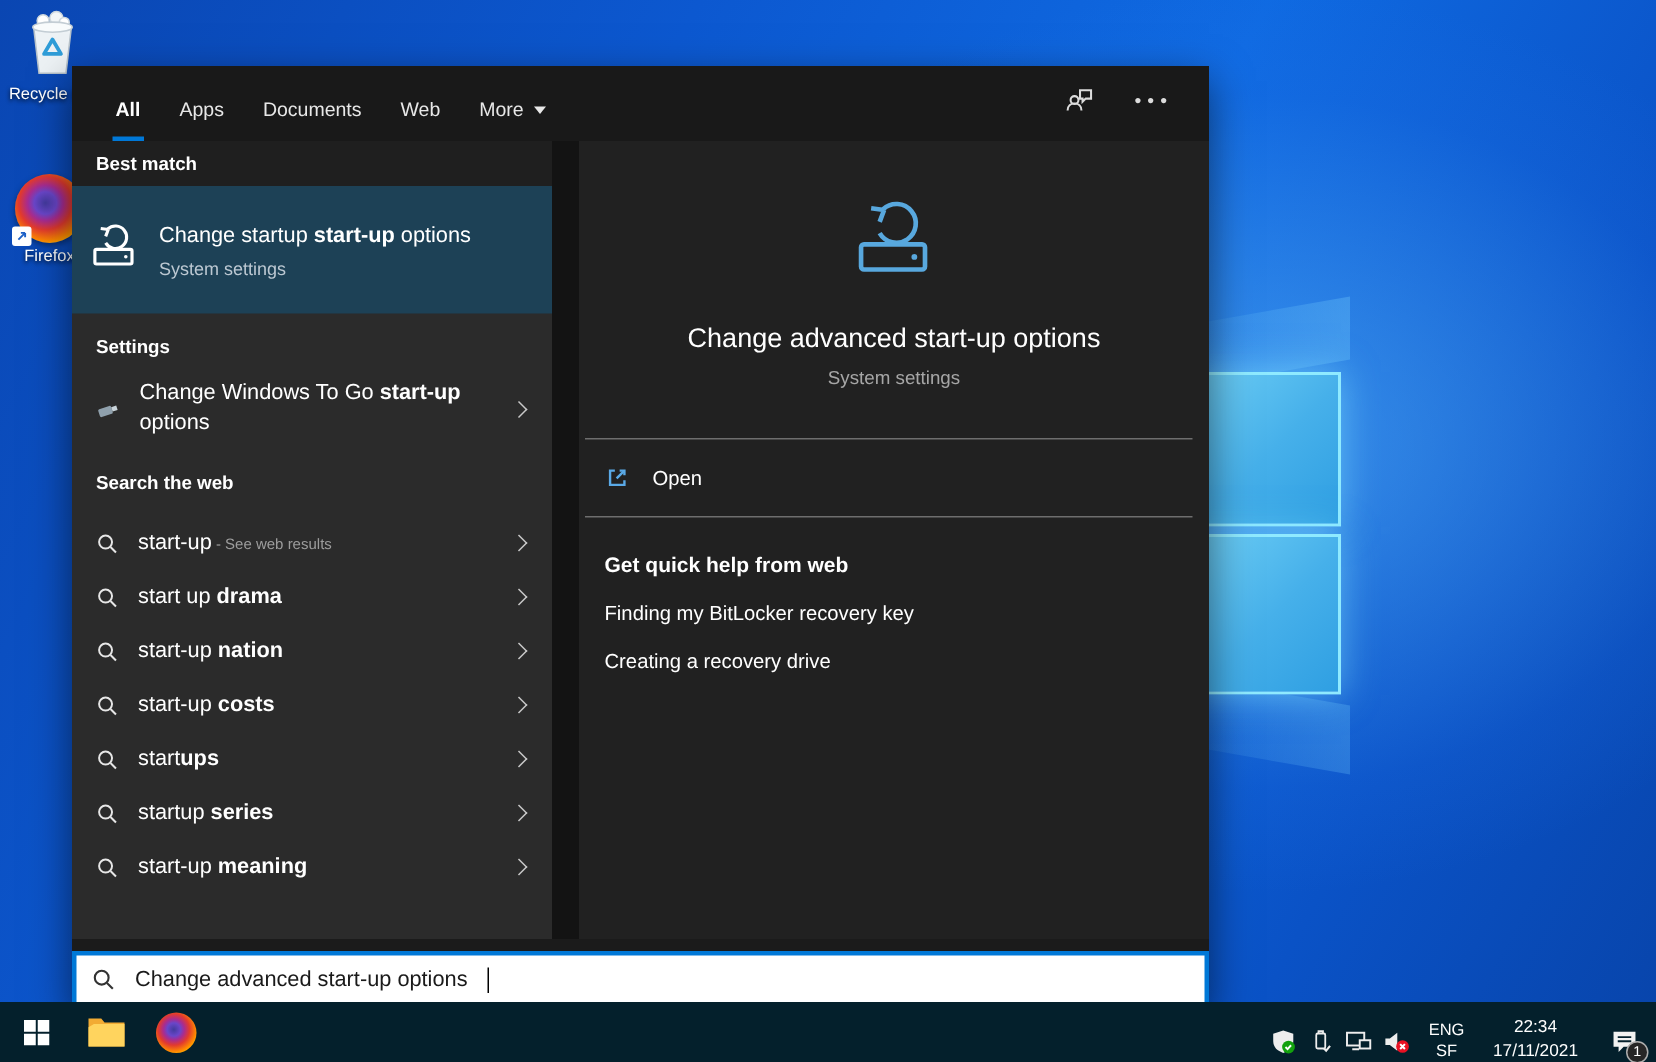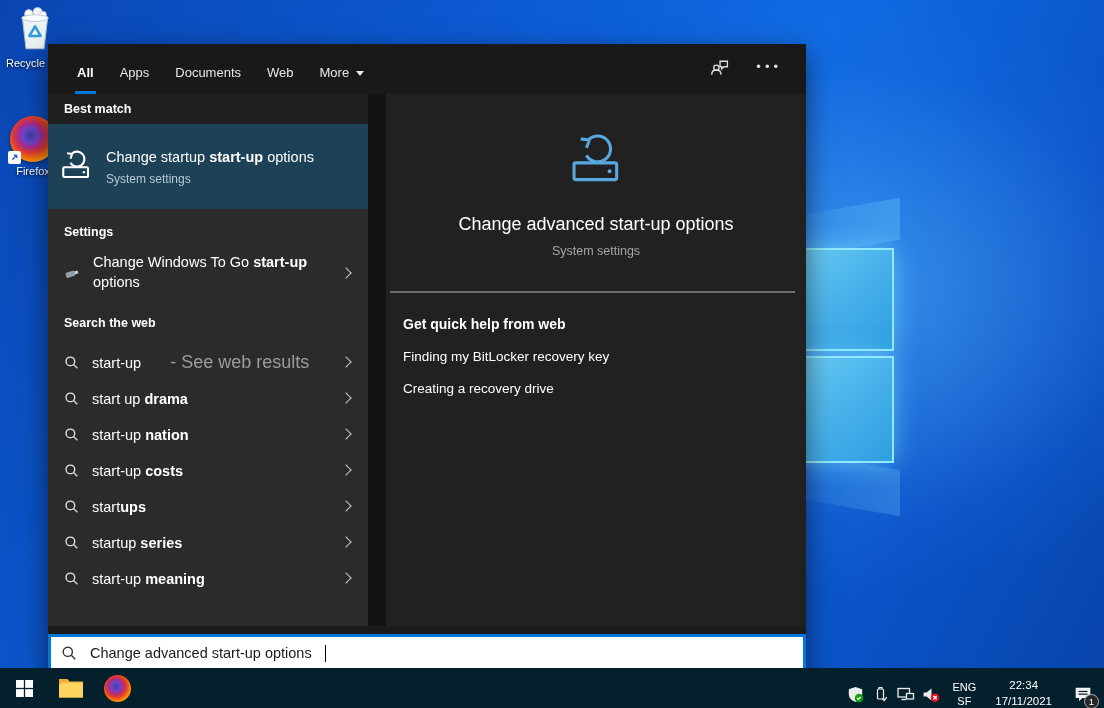--- a/index.html
+++ b/index.html
@@ -62,21 +62,21 @@
   .bm-icon { color:#fff; flex:0 0 auto; }
   .bm-text { width:218px; }
   .bm-title { font-size:14.5px; line-height:1.4; color:#fff; }
   .bm-sub { font-size:12px; color:#bcc8d2; margin-top:4px; }
   .bold { font-weight:bold; }
   .label-pad { padding:13px 16px 5px; }
   .row-item { display:flex; align-items:center; min-height:36px; padding:0 18px 0 16px; gap:13px;
     font-size:14.5px; color:#fff; cursor:pointer; }
   .settings-item { min-height:56px; }
   .settings-item .two-line { width:222px; line-height:1.35; }
-  .meta { color:#9c9c9c; font-size:18px;margin-left:24px; }
+  .meta { color:#9c9c9c; font-size:10px; }
   .chev { width:8px; height:8px; border-top:1.7px solid #c9c9c9; border-right:1.7px solid #c9c9c9;
     transform:rotate(45deg); margin-left:auto; flex:0 0 auto; }
   .search-list { margin-top:8px; }
   .mag { flex:0 0 auto; display:flex; }
 
   
   .gap-strip { width:18px; flex:0 0 18px; background:#131313; }
 
   
   .preview { flex:1 1 auto; background:#212121; display:flex; flex-direction:column; }
@@ -315,20 +315,30 @@
               <path d="M18.4 8.9 A10 10 0 1 1 16.6 21.2"></path>
               <path d="M18.9 9.3 L12.2 8.4 M18.9 9.3 L16.6 15.4"></path>
             </svg>
           </div>
           <div class="hero-title">Change advanced start-up options</div>
           <div class="hero-sub">System settings</div>
         </div>
 
         <div class="divider div-top"></div>
 
+        <div class="open-row">
+          <span style="display:flex;">
+            <svg width="17" height="17" viewBox="0 0 16 16" fill="none" stroke="#5aa9e6" stroke-width="1.5">
+              <path d="M6.5 3.5 H3.5 V12.5 H12.5 V9.5"></path>
+              <path d="M9.5 3.5 H12.5 V6.5"></path>
+              <line x1="12.2" y1="3.8" x2="7.6" y2="8.4"></line>
+            </svg>
+          </span>
+          <span>Open</span>
+        </div>
 
         <div class="divider"></div>
 
         <div class="help">
           <div class="help-header">Get quick help from web</div>
           <div class="help-link">Finding my BitLocker recovery key</div>
           <div class="help-link">Creating a recovery drive</div>
         </div>
       </div>
     </div>

